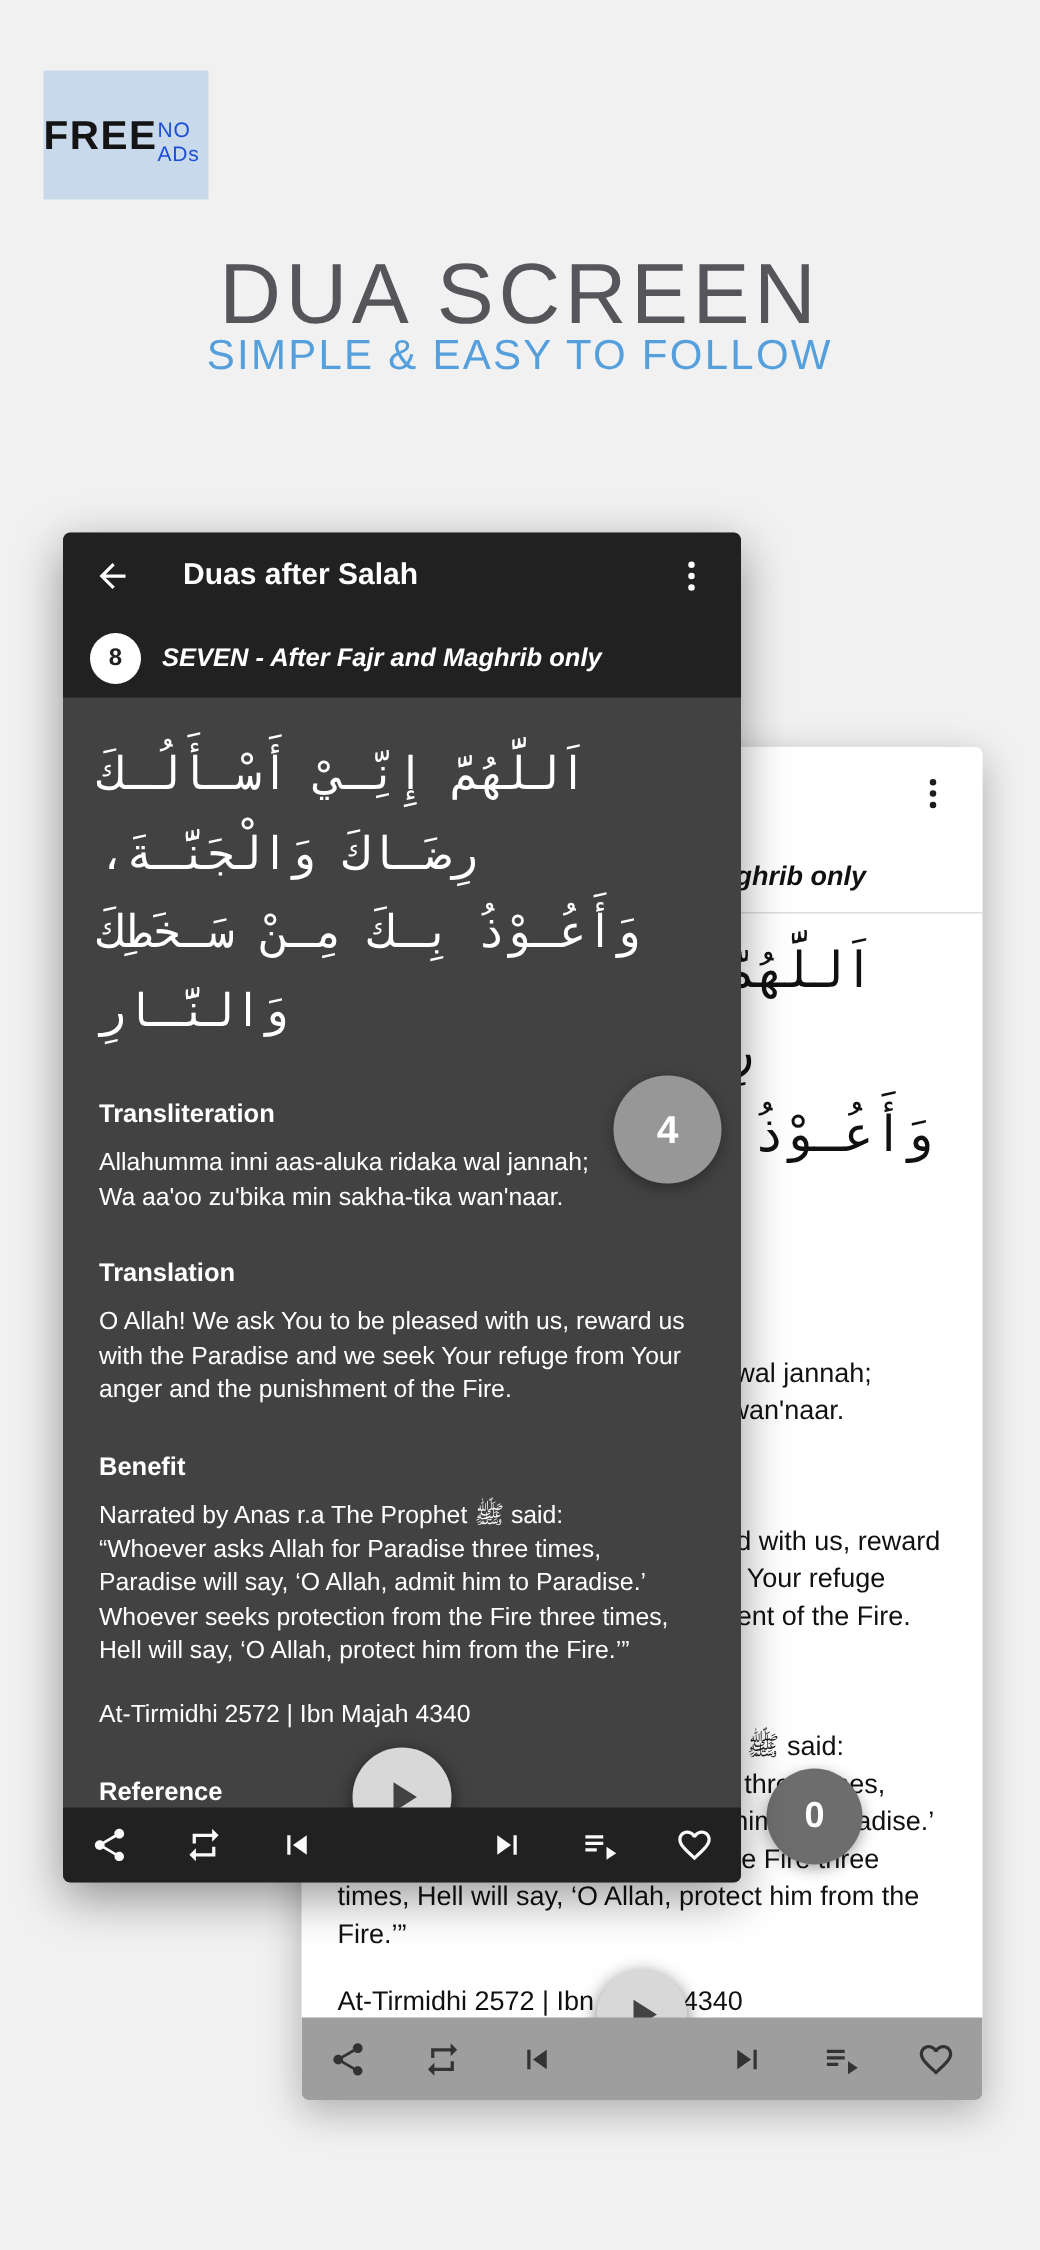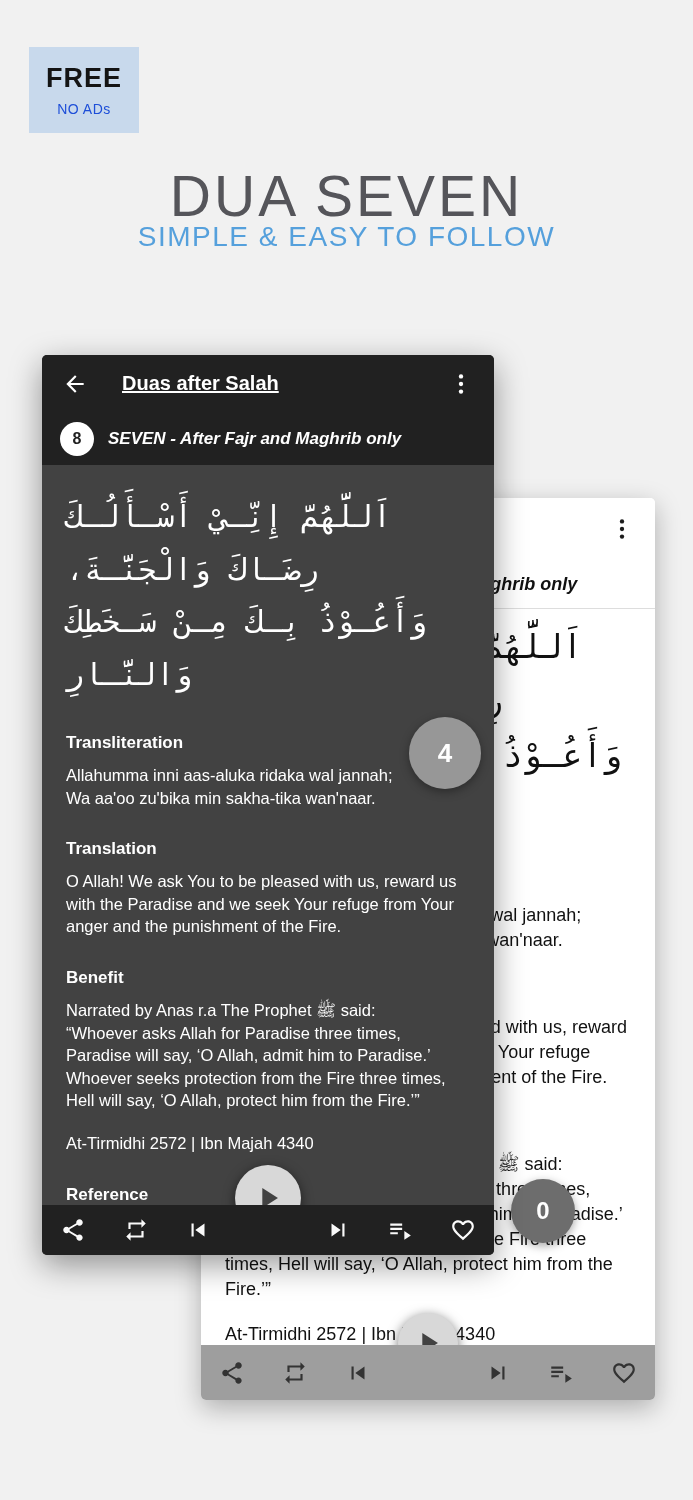--- a/index.html
+++ b/index.html
@@ -4,21 +4,21 @@
 <style>
   html,body{margin:0;padding:0;}
   body{
     width:693px;height:1500px;position:relative;overflow:hidden;
     background:#f1f1f1;
     font-family:"Liberation Sans", sans-serif;
   }
   
   .free-badge{
     position:absolute;left:29px;top:47px;width:110px;height:86px;
-    background:#c8d9ec;display:flex;flex-direction:column;
+    background:#c8d9ec;display:flex;flex-direction:row;
     align-items:center;justify-content:center;
   }
   .free-title{font-size:27px;font-weight:bold;color:#141414;letter-spacing:1px;}
   .free-sub{font-size:14px;color:#1d4ed8;margin-top:7px;letter-spacing:.5px;}
   .hero-title{
     position:absolute;top:163px;left:0;width:100%;text-align:center;
     font-size:57px;color:#55555a;letter-spacing:3px;font-weight:normal;
   }
   .hero-subtitle{
     position:absolute;top:221px;left:0;width:100%;text-align:center;
@@ -31,21 +31,21 @@
     background:#ffffff;box-shadow:0 8px 26px rgba(0,0,0,.28);
   }
   .phone-front{
     left:42px;top:355px;width:452px;height:900px;z-index:2;
     background:#424242;box-shadow:0 10px 32px rgba(0,0,0,.4);
   }
   .appbar{display:flex;align-items:center;padding:0 20px;}
   .phone-front .appbar{height:57px;background:#212121;color:#fff;}
   .phone-back .appbar{height:62px;background:#fff;color:#1c1c1c;}
   .appbar .bar-icon{width:26px;height:26px;flex:0 0 auto;}
-  .appbar-title{font-size:20px;font-weight:bold;margin-left:34px;flex:1;text-decoration:underline;}
+  .appbar-title{font-size:20px;font-weight:bold;margin-left:34px;flex:1;}
   .section-row{display:flex;align-items:center;padding:0 18px;}
   .phone-front .section-row{height:53px;background:#212121;color:#fff;}
   .phone-back .section-row{height:48px;background:#fff;color:#111;border-bottom:1px solid #ddd;}
   .num-circle{
     width:34px;height:34px;border-radius:50%;flex:0 0 auto;
     display:flex;align-items:center;justify-content:center;
     font-size:16px;font-weight:bold;
   }
   .phone-front .num-circle{background:#fff;color:#212121;}
   .phone-back .num-circle{background:#424242;color:#fff;}
@@ -102,21 +102,21 @@
   .fab svg{width:34px;height:34px;}
   svg{display:block;fill:currentColor;}
 </style>
 </head>
 <body>
 
 <div class="free-badge">
   <div class="free-title">FREE</div>
   <div class="free-sub">NO ADs</div>
 </div>
-<div class="hero-title">DUA SEVEN</div>
+<div class="hero-title">DUA SCREEN</div>
 <div class="hero-subtitle">SIMPLE &amp; EASY TO FOLLOW</div>
 
 <div class="phone phone-back">
   <div class="appbar">
     <span class="bar-icon">
       <svg viewBox="0 0 24 24">
           <path d="M20 11H7.8l5.6-5.6L12 4l-8 8 8 8 1.4-1.4L7.8 13H20z"></path>
         </svg>
     </span>
     <div class="appbar-title">Duas after Salah</div>

